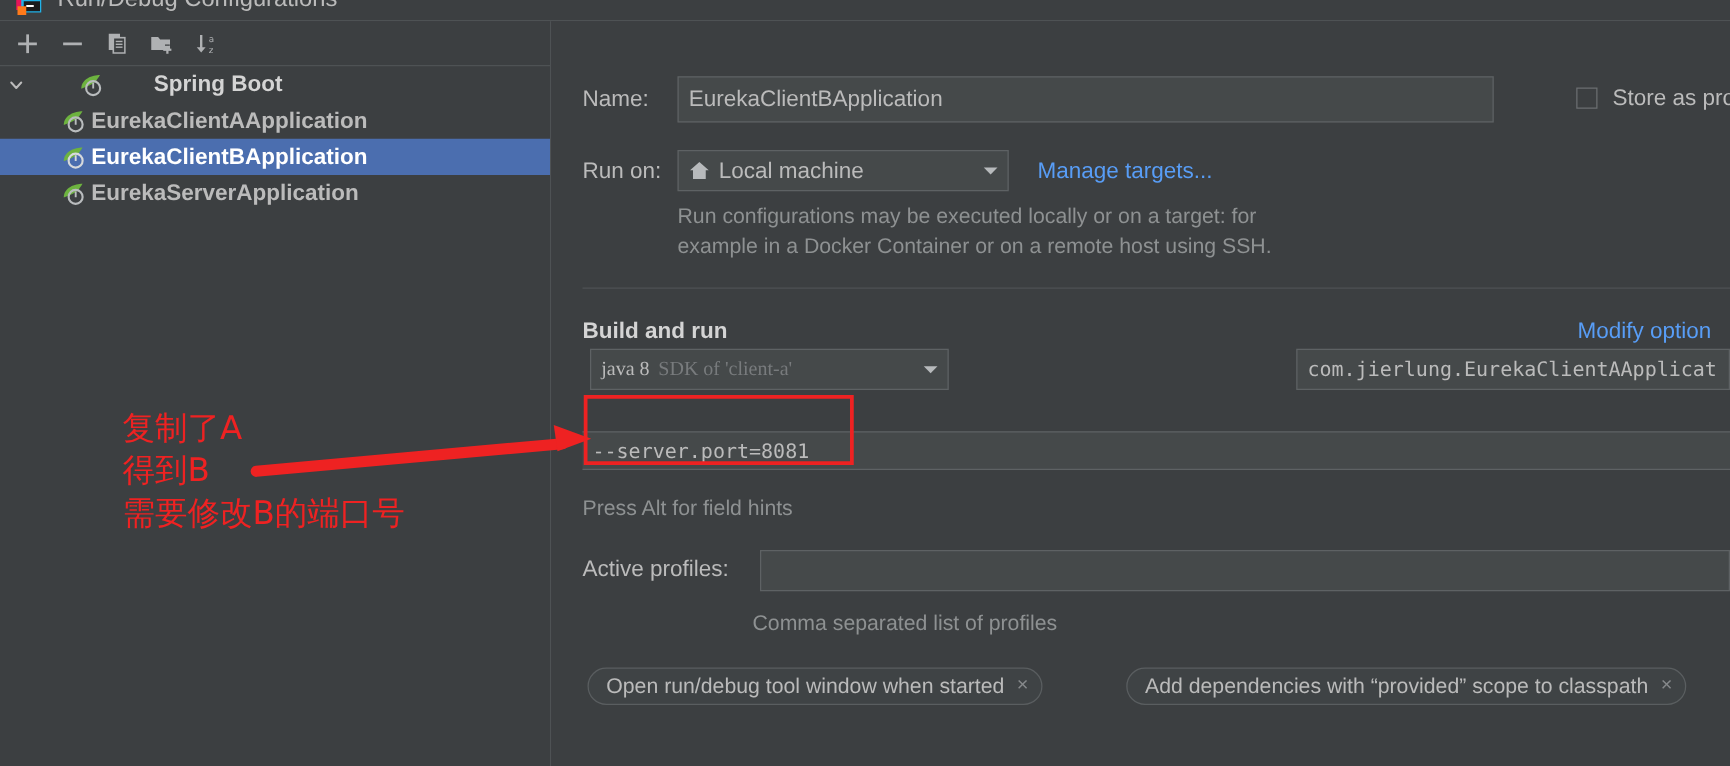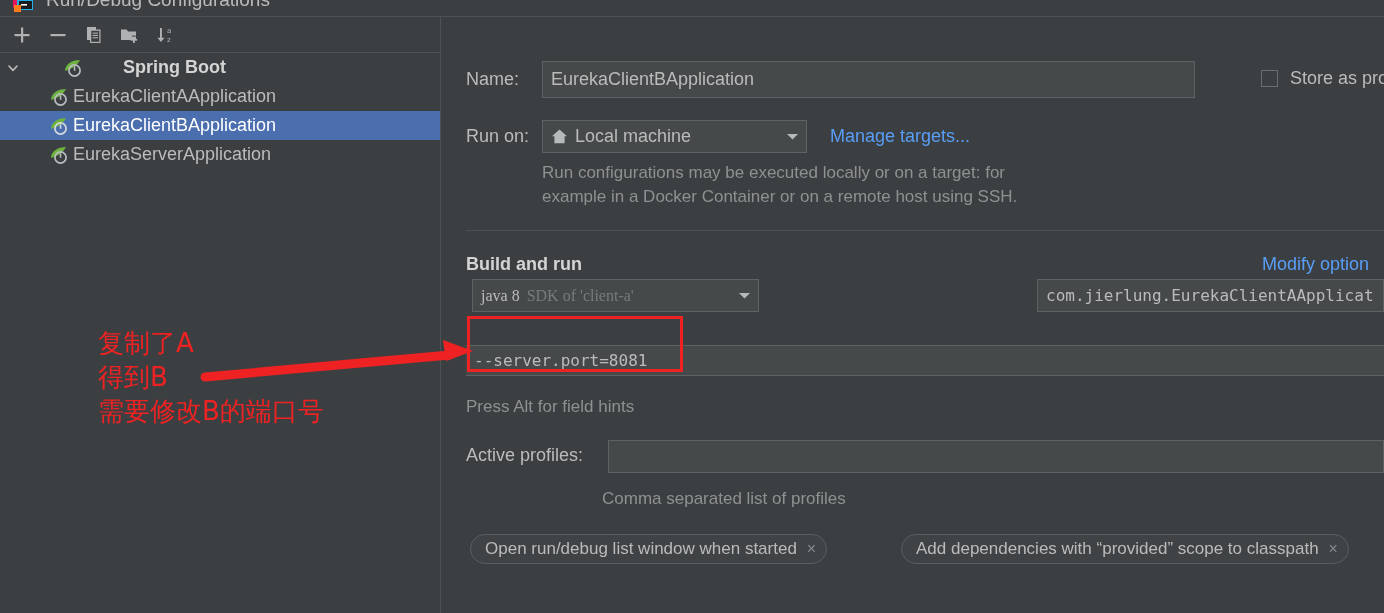--- a/index.html
+++ b/index.html
@@ -49,21 +49,21 @@
   .tree-row {
     height: 29px; display: flex; align-items: center; font-size: 18px;
     color: #bbbbbb; white-space: nowrap;
   }
   .tree-row.group { font-weight: bold; color: #d4d4d4; }
   .tree-row.selected { background: #4b6eaf; color: #ffffff; }
   .chevron { width: 26px; display: flex; align-items: center; justify-content: center; }
   .chevron svg { display: block; }
   .spring-icon { width: 24px; height: 20px; display: inline-block; flex: 0 0 auto; }
   .tree-row .label { margin-left: 1px; }
-  .indent-child { padding-left: 48px; }
+  .indent-child { padding-left: 48px; font-weight: bold; }
   .indent-group { padding-left: 0px; gap: 36px; }
 
   .panel-divider {
     position: absolute; left: 440px; top: 17px; width: 1px; height: 596px;
     background: #4e5254;
   }
 
   
   .right-panel {
     position: absolute; left: 441px; top: 17px; width: 943px; height: 596px;
@@ -290,21 +290,21 @@
 
     <span class="lbl-dim" style="position:absolute; left:25px; top:380px;">Press Alt for field hints</span>
 
     <span class="lbl" style="position:absolute; left:25px; top:428px;">Active profiles:</span>
     <div class="field" style="position:absolute; left:167px; top:423px; width:776px; height:33px;">
       <span></span>
     </div>
     <span class="lbl-dim" style="position:absolute; left:161px; top:472px;">Comma separated list of profiles</span>
 
     <div class="chip" style="position:absolute; left:29px; top:517px;">
-      <span>Open run/debug list window when started</span>
+      <span>Open run/debug tool window when started</span>
       <span class="x">×</span>
     </div>
     <div class="chip" style="position:absolute; left:460px; top:517px;">
       <span>Add dependencies with “provided” scope to classpath</span>
       <span class="x">×</span>
     </div>
 
   </div>
 
   <div class="anno-text" style="left:98px; top:328px;">复制了A</div>

